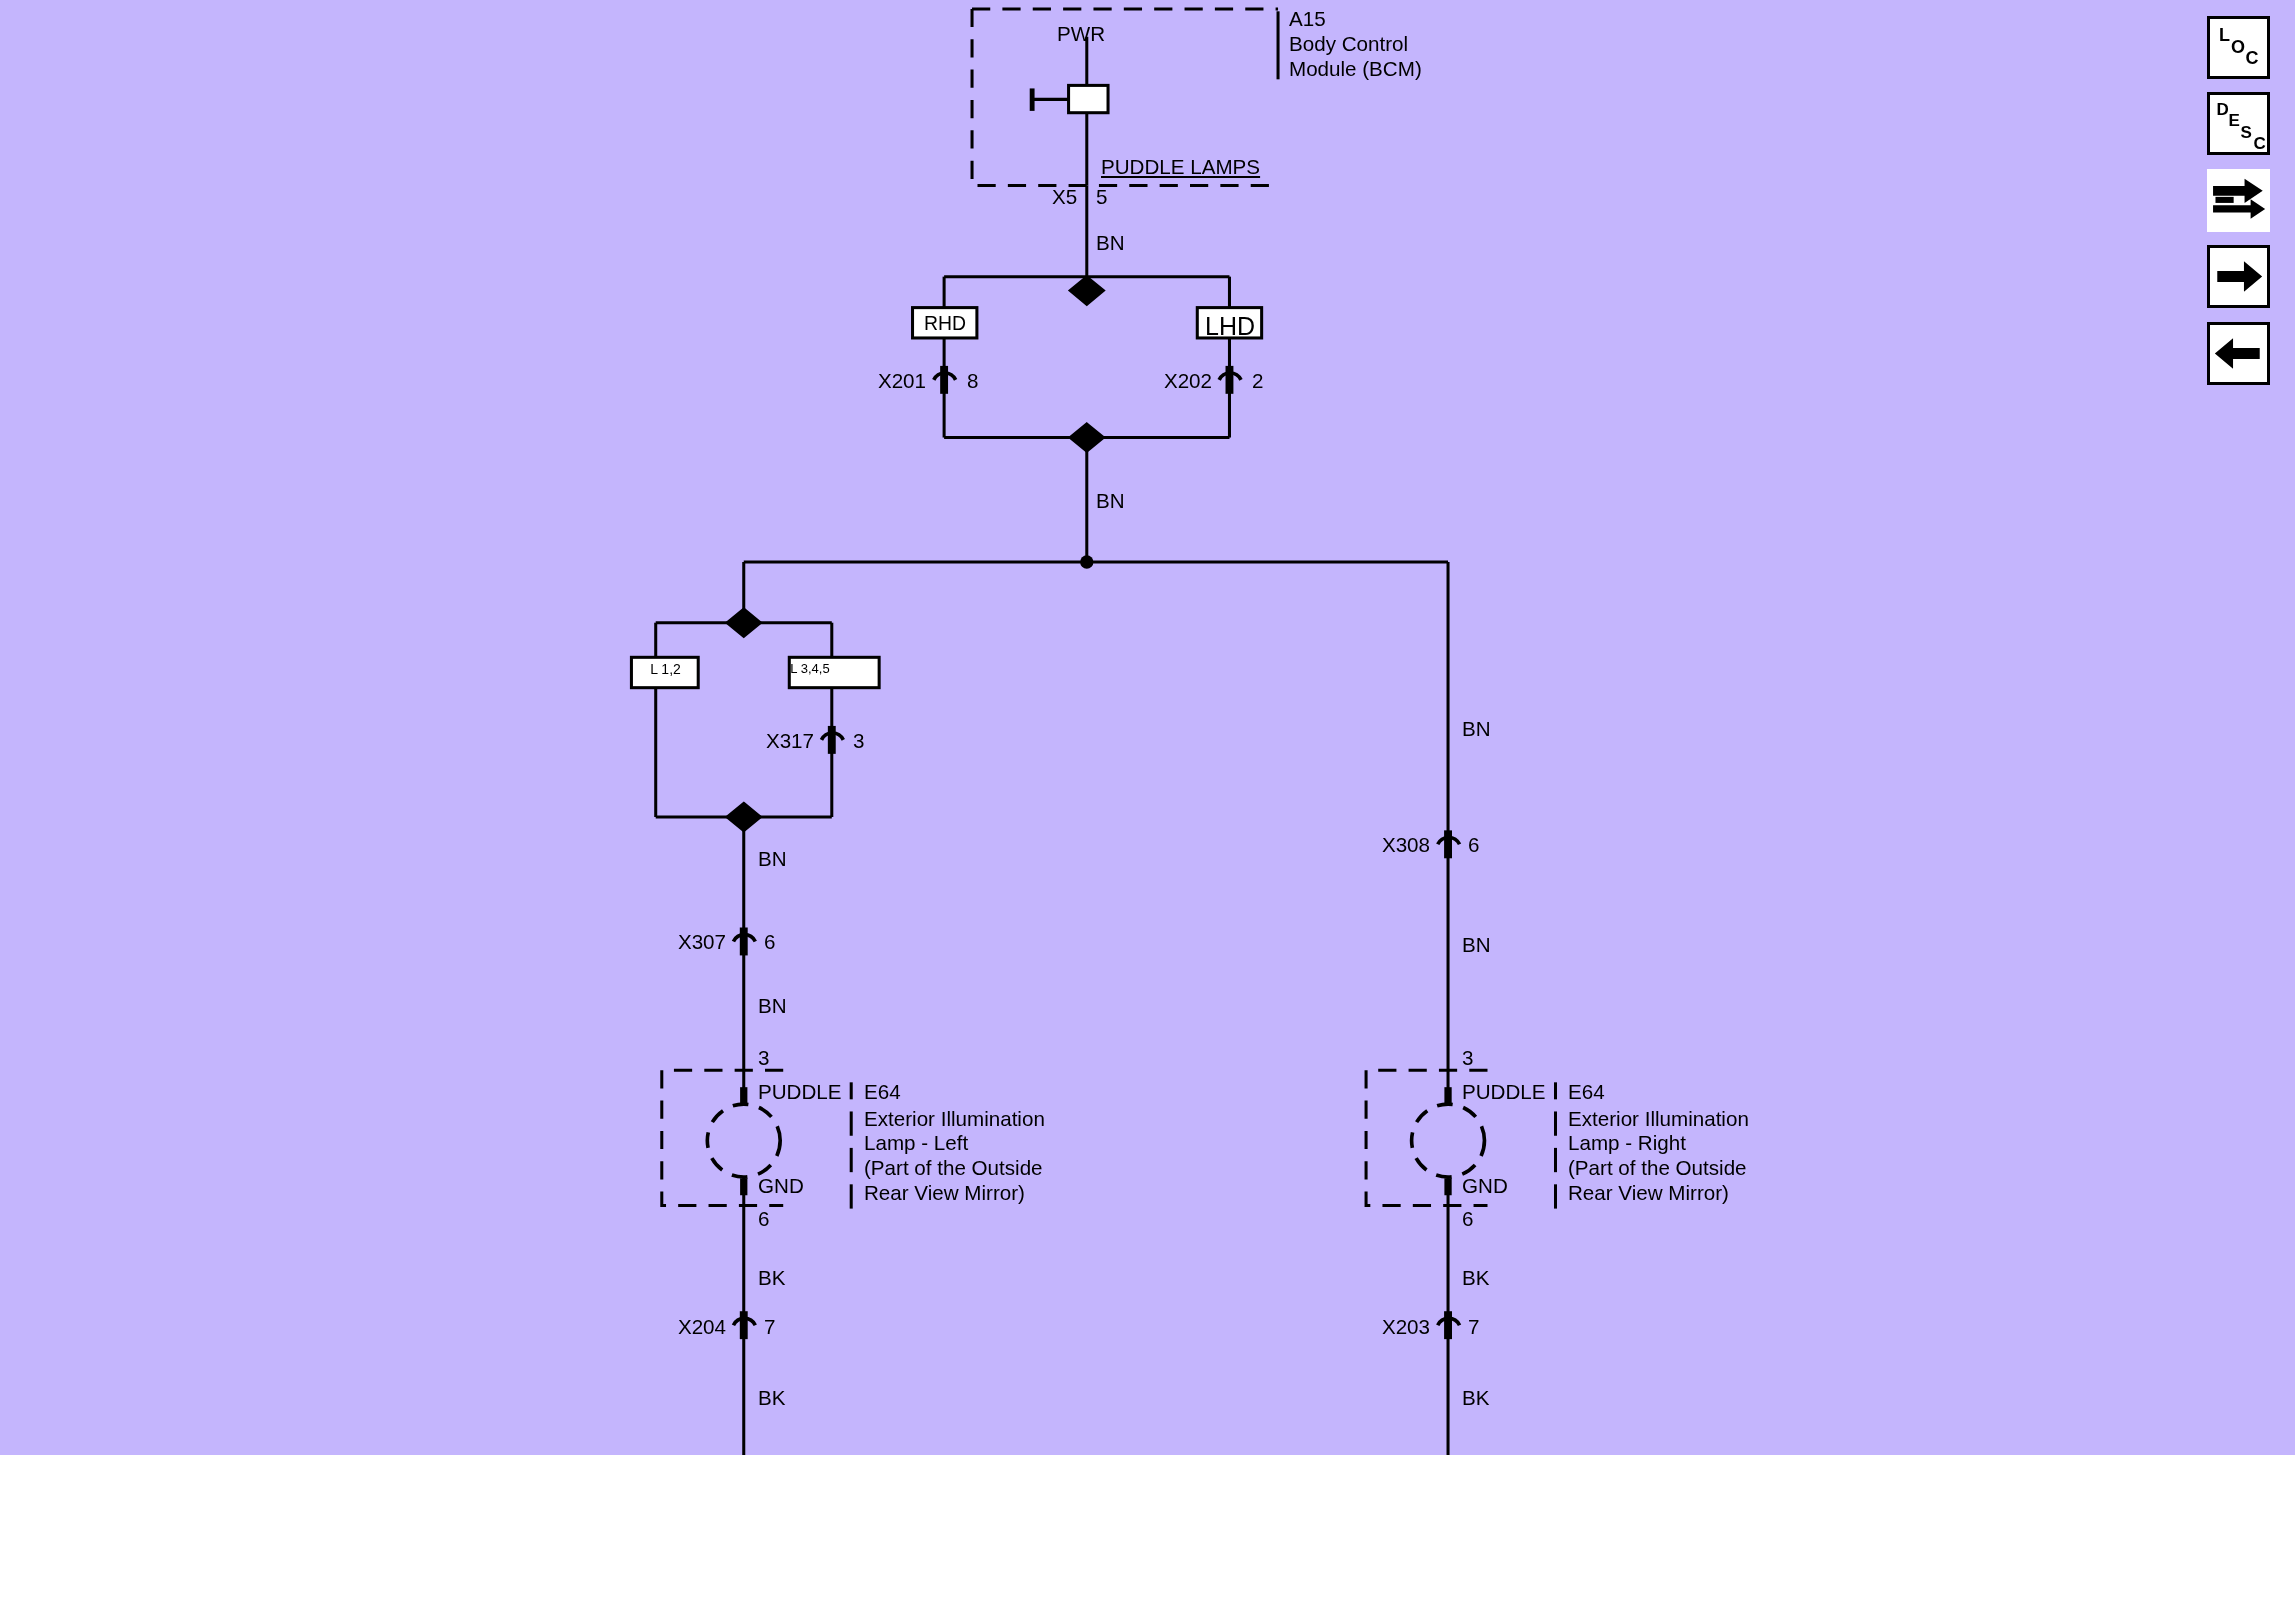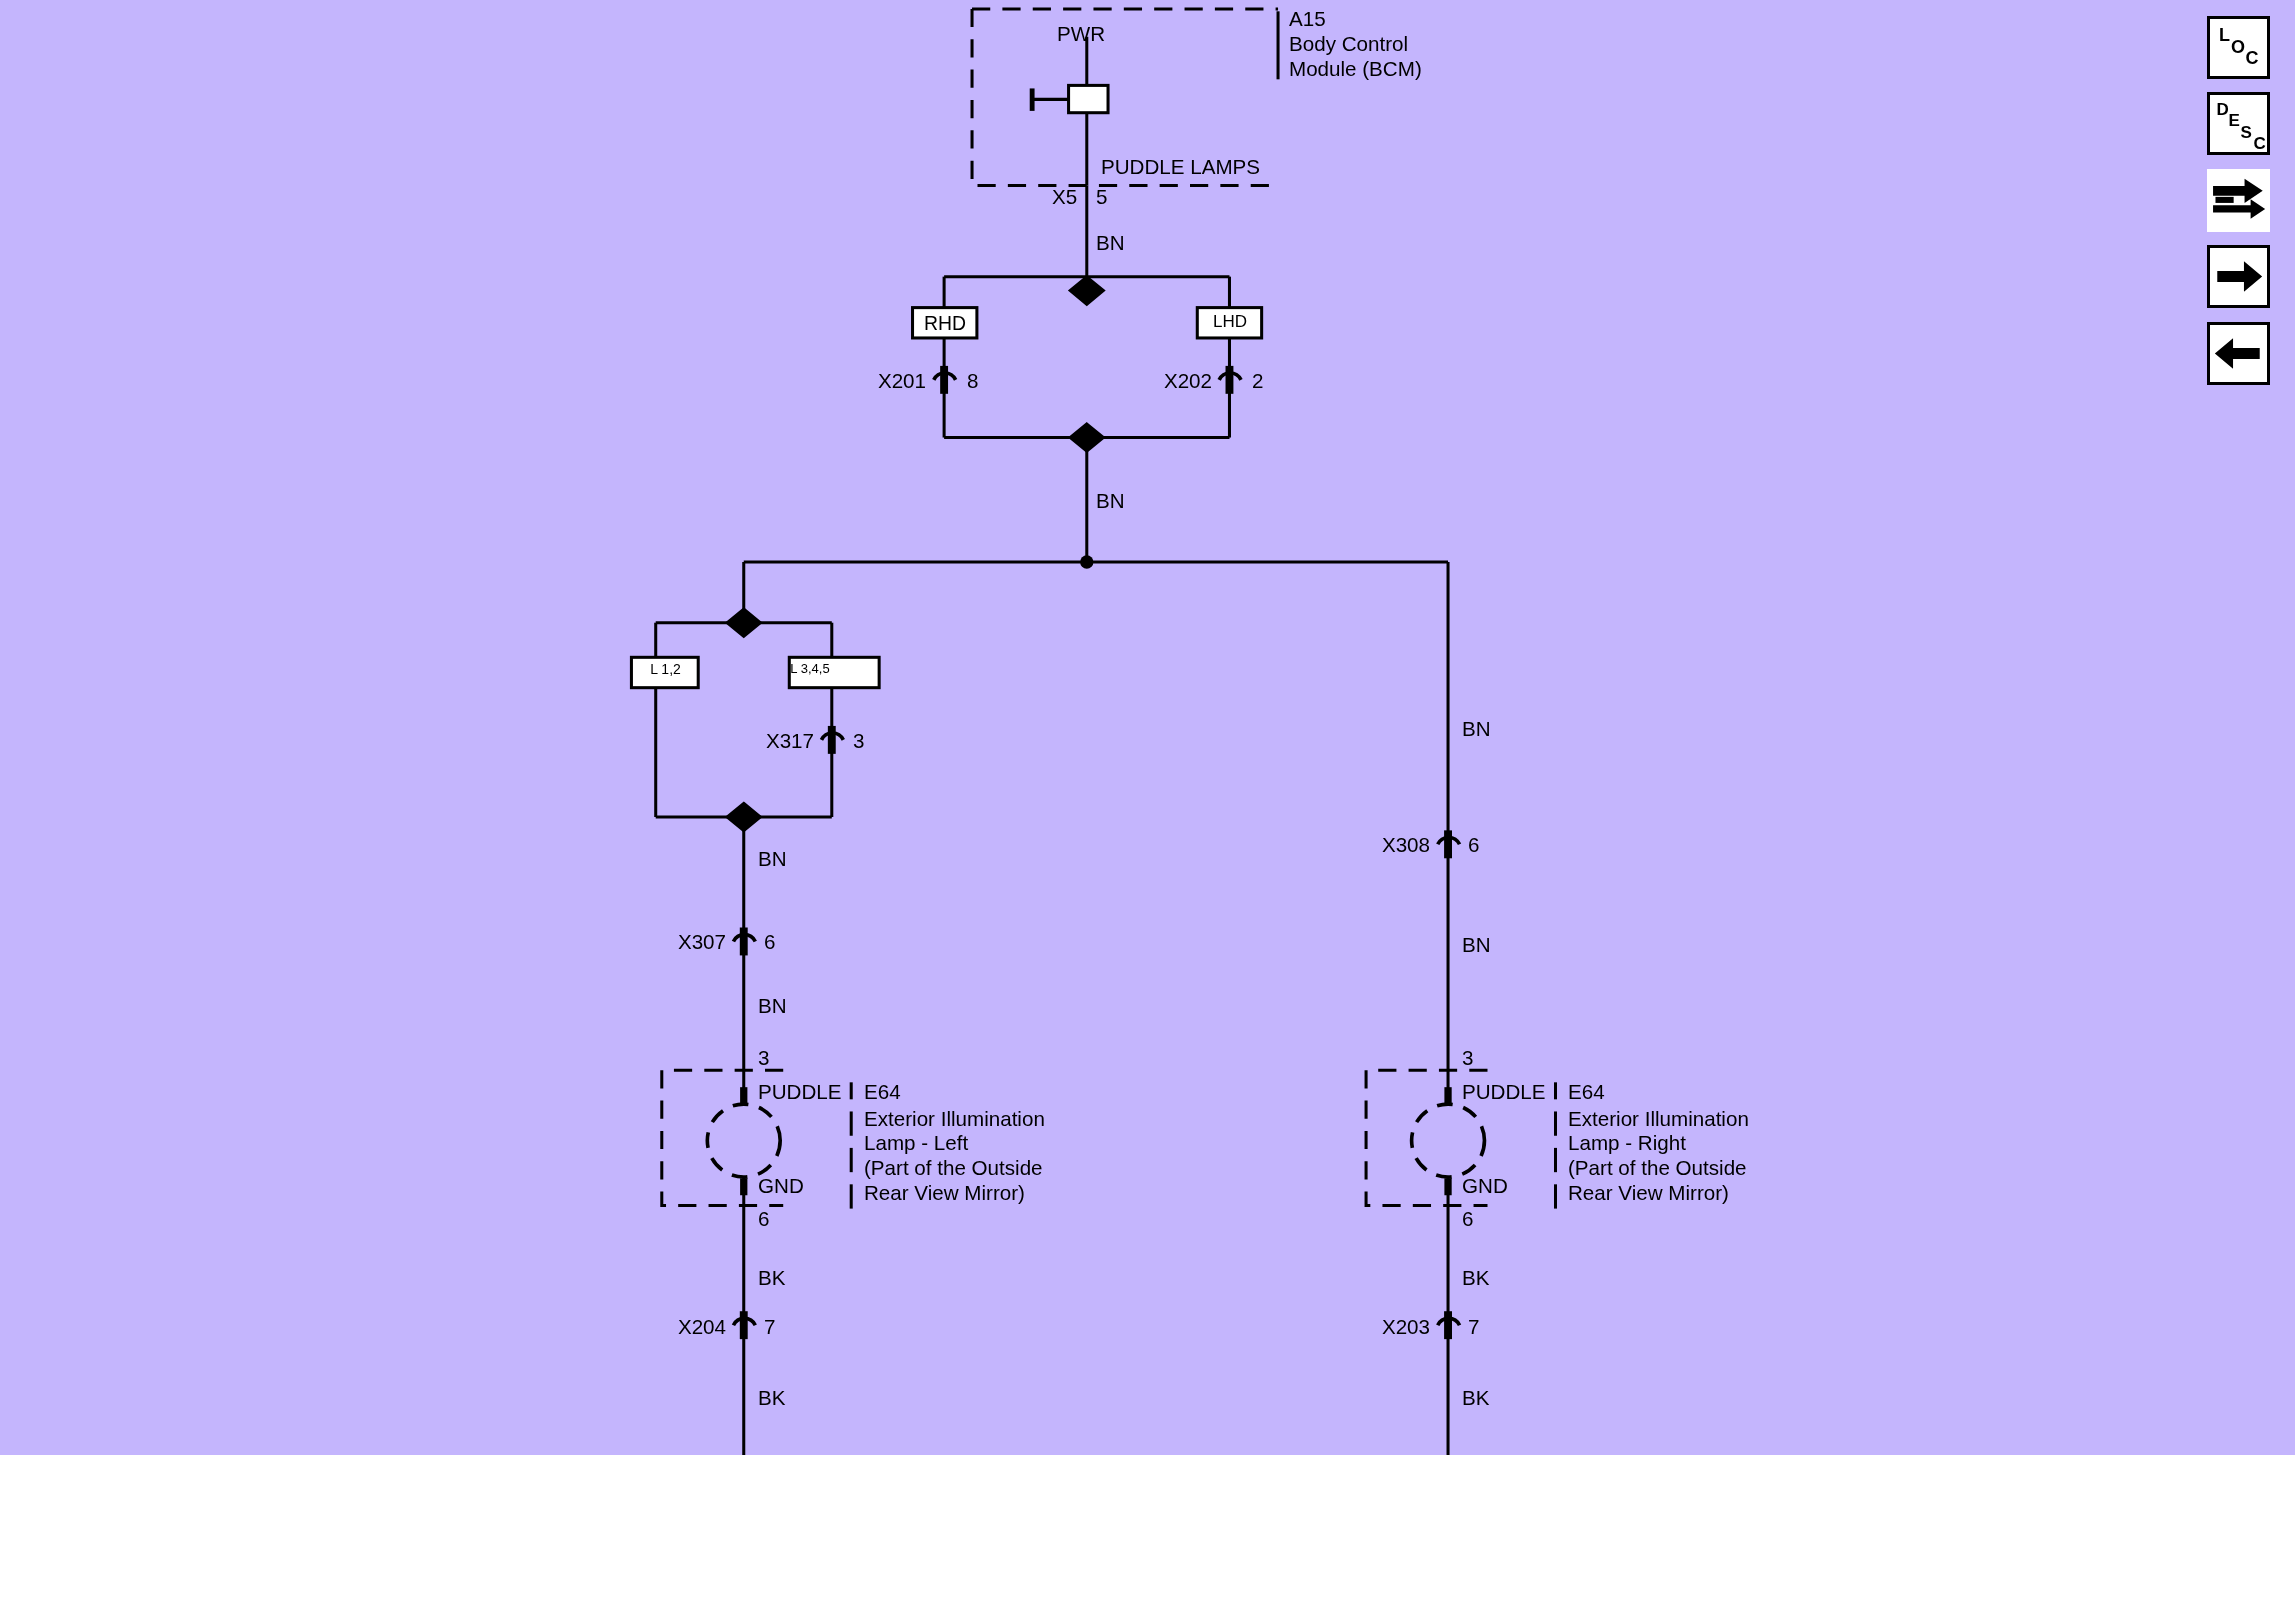--- a/index.html
+++ b/index.html
@@ -188,29 +188,29 @@
       <line x1="2562" y1="1950" x2="2562" y2="1990" stroke-width="5"></line>
 
       <line x1="2105" y1="18" x2="2105" y2="130" stroke-width="5"></line>
     </g>
   </svg>
 
   <div class="lbl" style="left:1057px; top:22px;">PWR</div>
   <div class="lbl" style="left:1289px; top:7.3px;">A15</div>
   <div class="lbl" style="left:1289px; top:32px;">Body Control</div>
   <div class="lbl" style="left:1289px; top:57px;">Module (BCM)</div>
-  <div class="lbl" style="left:1101px; top:155px;">PUDDLE LAMPS</div>
+  <div class="lbl" style="left:1101px; top:155px;text-decoration:underline;">PUDDLE LAMPS</div>
   <div class="lbl" style="left:1052px; top:185px;">X5</div>
   <div class="lbl" style="left:1096px; top:185px;">5</div>
 
   <div class="lbl" style="left:1096px; top:231px;">BN</div>
   <div class="lbl" style="left:1096px; top:489px;">BN</div>
 
   <div class="lbl center" style="left:913px; top:312px; width:64px; font-size:19.4px;">RHD</div>
-  <div class="lbl center" style="left:1198px; top:312px; width:64px; font-size:17px;">LHD</div>
+  <div class="lbl center" style="left:1198px; top:312px; width:64px; font-size:25px;">LHD</div>
   <div class="lbl center" style="left:632px; top:661px; width:67px; font-size:14px;">L 1,2</div>
   <div class="lbl center" style="left:765px; top:661px; width:90px; font-size:13px;">L 3,4,5</div>
 
   <div class="lbl right" style="left:789px; top:369px; width:137px;">X201</div>
   <div class="lbl" style="left:967px; top:369px;">8</div>
   <div class="lbl right" style="left:1075px; top:369px; width:137px;">X202</div>
   <div class="lbl" style="left:1252px; top:369px;">2</div>
 
   <div class="lbl right" style="left:677px; top:729px; width:137px;">X317</div>
   <div class="lbl" style="left:853px; top:729px;">3</div>

